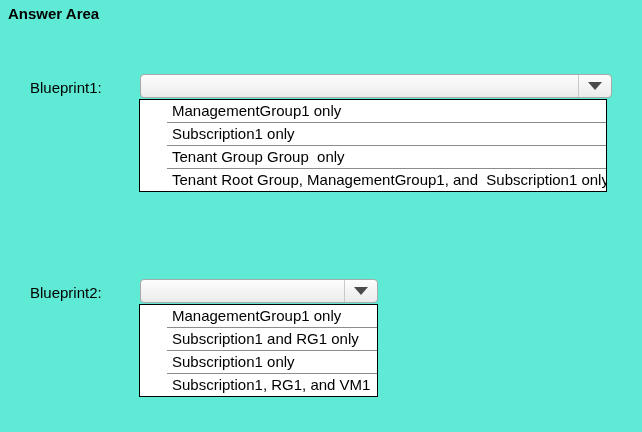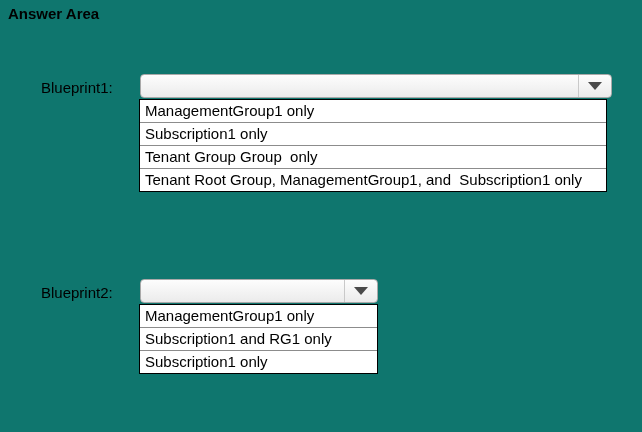--- a/index.html
+++ b/index.html
@@ -4,37 +4,37 @@
 <style>
   html, body {
     margin: 0;
     padding: 0;
     background: #ffffff;
   }
   .page {
     position: relative;
     width: 642px;
     height: 432px;
-    background: #0f766e;
+    background: #5eead4;
     font-family: "Liberation Sans", sans-serif;
     color: #000000;
     overflow: hidden;
   }
   .title {
     position: absolute;
     left: 8px;
     top: 5px;
     margin: 0;
     font-size: 15px;
     font-weight: bold;
     color: #000000;
   }
   .dd-label {
     position: absolute;
-    left: 41px;
+    left: 30px;
     font-size: 15px;
     color: #000000;
     white-space: pre;
   }
   .lbl-1 { top: 79px; }
   .lbl-2 { top: 284px; text-align: center; }
 
   .combo {
     position: absolute;
     height: 24px;
@@ -85,20 +85,21 @@
   .opt-item {
     height: 22px;
     line-height: 22px;
     font-size: 15px;
     padding-left: 5px;
     color: #000000;
     white-space: pre;
     overflow: hidden;
     border-bottom: 1px solid #8c8c8c;
     background: #ffffff;
+    margin-left: 27px;
   }
   .opt-item:last-child { border-bottom: none; }
 </style>
 </head>
 <body>
 
 <div class="page">
 
   <h1 class="title">Answer Area</h1>
 
@@ -126,15 +127,16 @@
     <span class="combo-btn">
       <span class="tri-down"></span>
     </span>
   </div>
 
   <ul class="opt-list list-2">
 
   <li class="opt-item">ManagementGroup1 only</li>
       <li class="opt-item">Subscription1 and RG1 only</li>
       <li class="opt-item">Subscription1 only</li>
+      <li class="opt-item">Subscription1, RG1, and VM1</li>
     </ul>
 
 </div>
 
 </body></html>

